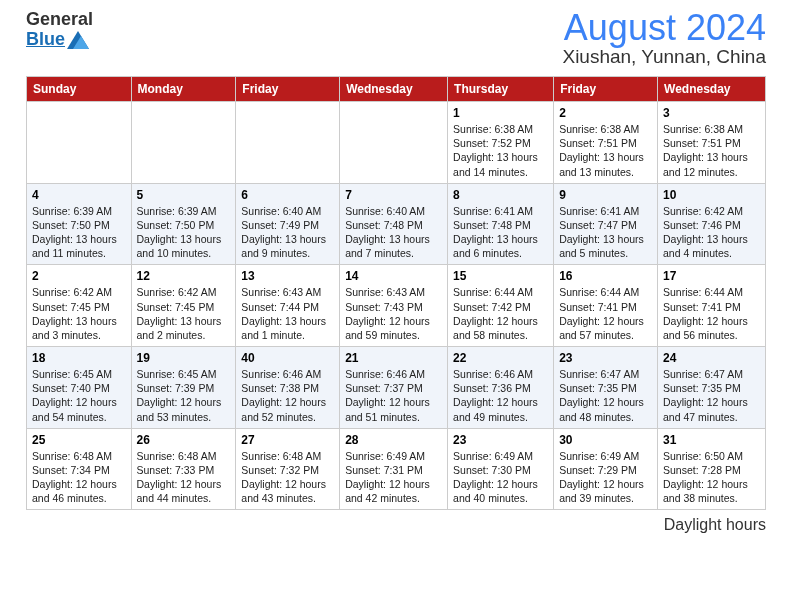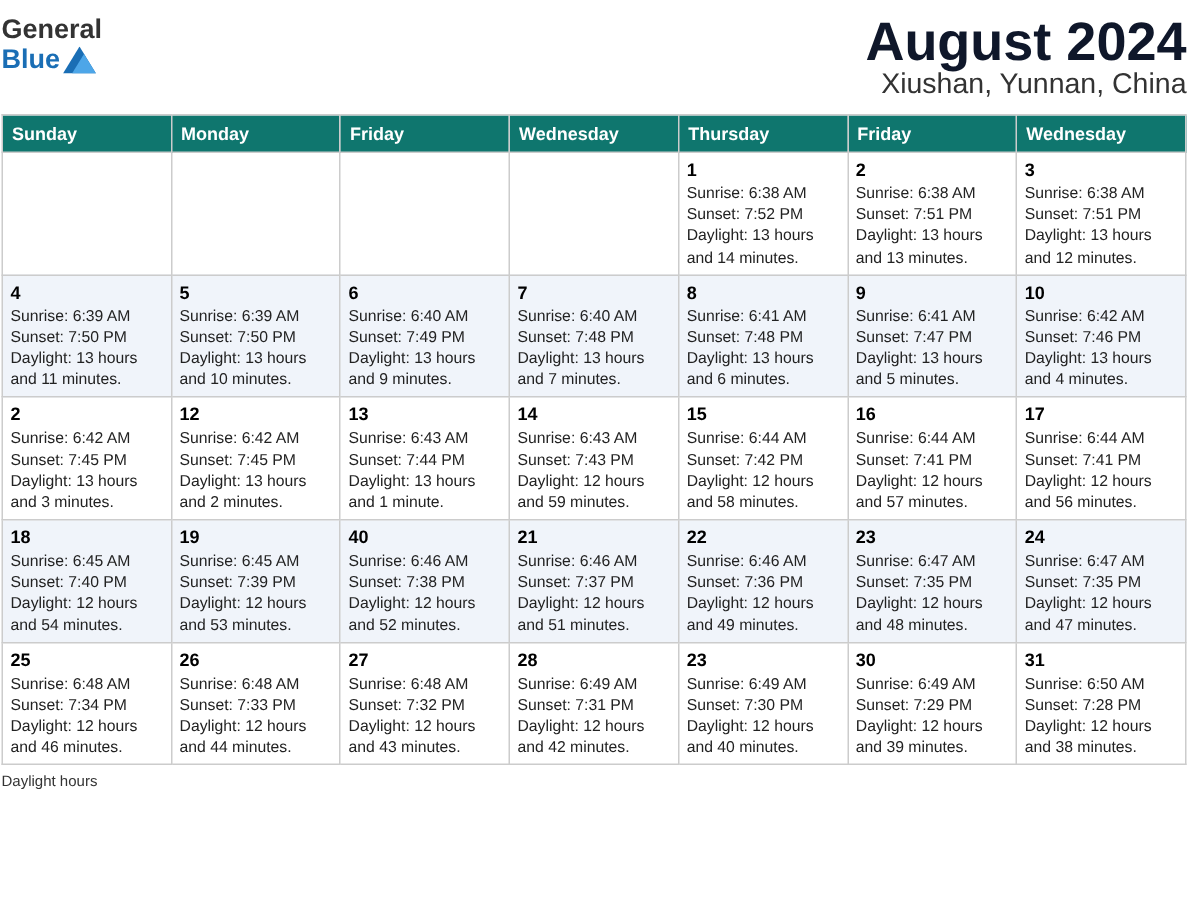--- a/index.html
+++ b/index.html
@@ -6,21 +6,21 @@
     body {
       width: 792px;
       height: 612px;
       font-family: Arial, sans-serif;
       background: #fff;
       overflow: hidden;
     }
     .page {
       width: 792px;
       height: 612px;
-      padding: 10px 1px;
+      padding: 10px 26px;
     }
     .header {
       display: flex;
       justify-content: space-between;
       align-items: flex-start;
       margin-bottom: 8px;
     }
     .logo {
       display: flex;
       align-items: center;
@@ -32,41 +32,42 @@
     }
     .logo-general {
       font-size: 18px;
       font-weight: bold;
       color: #333;
     }
     .logo-blue {
       font-size: 18px;
       font-weight: bold;
       color: #1a6eb5;
+      text-decoration: underline;
     }
     .title-section {
       text-align: right;
     }
     .main-title {
       font-size: 36px;
-      font-weight: bold;
-      color: #0f172a;
+      font-weight: normal;
+      color: #3b82f6;
       line-height: 1;
     }
     .subtitle {
       font-size: 19px;
       color: #333;
     }
     .calendar-table {
       width: 100%;
       border-collapse: collapse;
       font-size: 10.5px;
     }
     .calendar-table thead th {
-      background-color: #0f766e;
+      background-color: #b91c1c;
       color: white;
       text-align: left;
       padding: 5px 6px;
       font-weight: bold;
       font-size: 12px;
       border: 1px solid #ccc;
     }
     .calendar-table tbody td {
       border: 1px solid #ccc;
       vertical-align: top;
@@ -87,23 +88,23 @@
     }
     .day-info {
       color: #222;
       line-height: 1.35;
     }
     .empty-cell {
       background: #fff !important;
     }
     .footer {
       margin-top: 6px;
-      font-size: 10px;
+      font-size: 16px;
       color: #333;
-      text-align: left;
+      text-align: right;
     }
   </style>
 </head>
 <body>
 
 <div class="page">
   <div class="header">
     <div class="logo">
       <div style="display:flex;align-items:center;">
         <div class="logo-text">

